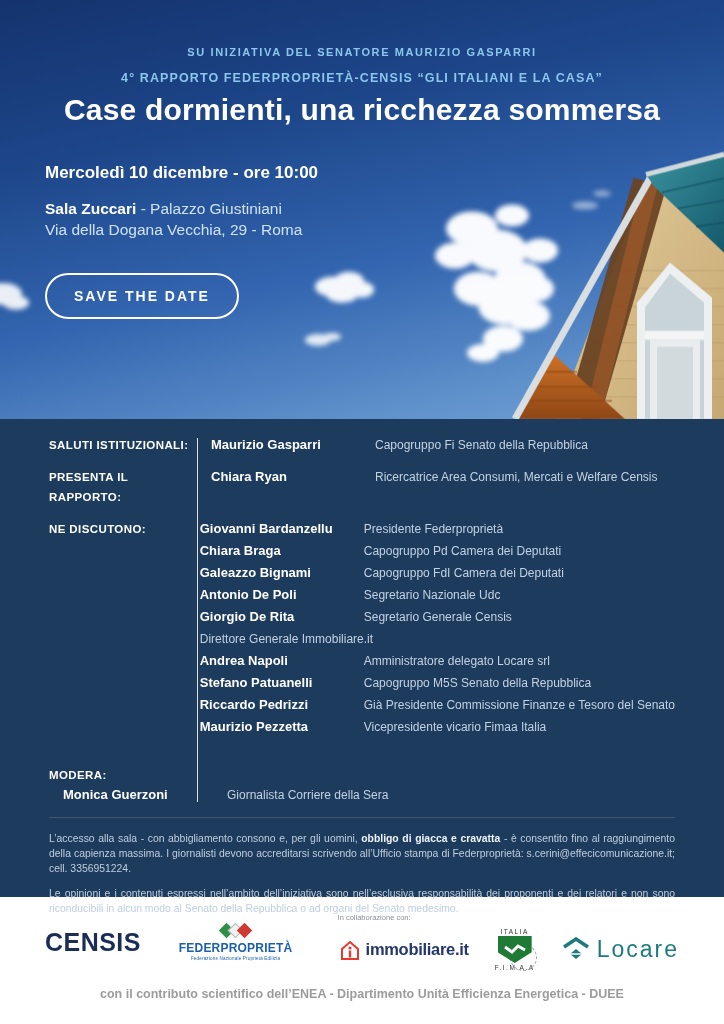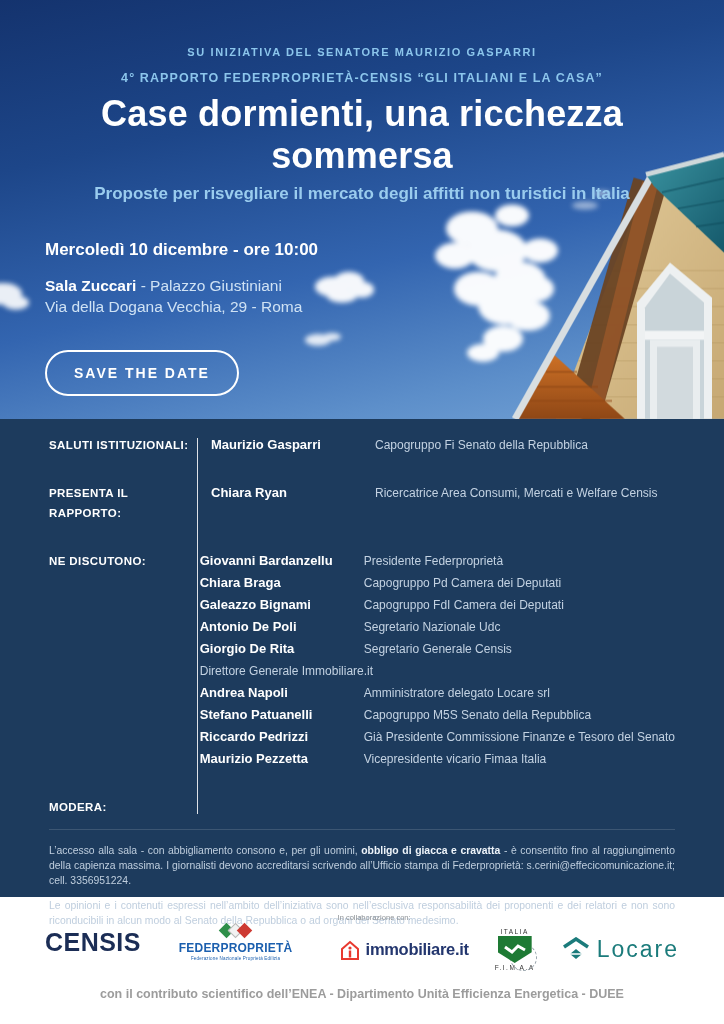--- a/index.html
+++ b/index.html
@@ -10,38 +10,38 @@
 
   
   .sky {
     position:relative; height:419px; overflow:hidden;
     background:linear-gradient(168deg,#14336e 0%,#1d4689 30%,#3365b0 60%,#5d8fca 85%,#74a3d6 100%);
   }
   .sky-art { position:absolute; inset:0; width:100%; height:100%; display:block; }
   .sky .txt { position:relative; z-index:2; }
   .kicker   { margin:46px 20px 0; text-align:center; color:#8cc6ec; font-weight:bold; font-size:11px; letter-spacing:1.6px; }
   .report-line { margin:13px 20px 0; text-align:center; color:#8cc6ec; font-weight:bold; font-size:12.5px; letter-spacing:1.1px; }
-  .title    { margin:8px 8px 0; text-align:center; color:#fff; font-size:36px; font-weight:bold; letter-spacing:.2px; }
+  .title    { margin:8px 8px 0; text-align:center; color:#fff; font-size:30px; font-weight:bold; letter-spacing:.2px; }
   .subtitle { margin:7px 0 0; text-align:center; color:#9accee; font-weight:bold; font-size:17px; }
   .datetime { margin:36px 0 0 45px; color:#fff; font-weight:bold; font-size:17px; }
   .venue    { margin:17px 0 0 45px; font-size:15.5px; color:#cfe2f4; }
   .venue b  { color:#fff; }
   .address  { margin:3px 0 0 45px; font-size:15.5px; color:#cfe2f4; }
   .cta {
     margin:34px 0 0 45px; display:inline-block; background:transparent; cursor:pointer;
     border:2px solid #fff; border-radius:26px; color:#fff; font-weight:bold; font-size:14px;
     letter-spacing:2px; padding:13px 27px; font-family:inherit;
   }
 
   
   .band { height:478px; background:#1d3b5d; box-sizing:border-box; padding:16px 49px 0; }
   .program { position:relative; }
   .program::before { content:""; position:absolute; left:148px; top:3px; bottom:3px; width:1px; background:rgba(255,255,255,.85); }
   .prog-section { display:flex; }
-  .prog-section + .prog-section { margin-top:28px; }
+  .prog-section + .prog-section { margin-top:12px; }
   .prog-section:last-child { margin-top:28px;flex-direction:column; }
   .prog-label { width:148px; box-sizing:border-box; padding-right:8px; color:#fff; font-weight:bold; font-size:11.5px; letter-spacing:.4px; line-height:20px; }
   .prog-speakers { flex:1; margin-left:14px; }
   .speaker-row { display:flex; line-height:20px; }
   .speaker-row + .speaker-row { margin-top:2px; }
   .speaker-name { width:164px; color:#fff; font-weight:bold; font-size:13px; }
   .speaker-role { flex:1; color:#c3d2e2; font-size:12px; white-space:nowrap; }
 
   .notes { margin-top:12px; border-top:1px solid rgba(255,255,255,.14); padding-top:13px; }
   .notes p { margin:0; color:#bfcede; font-size:10.4px; line-height:1.45; text-align:justify; }
@@ -171,21 +171,20 @@
         <polygon points="645,418 645,307 670,273 704,302 704,418" fill="#c9d4d9"></polygon>
         <rect x="645" y="330" width="59" height="9" fill="#f2f4f5"></rect>
         <polygon points="650,339 700,339 700,418 650,418" fill="#e9edef"></polygon>
         <polygon points="657,346 693,346 693,418 657,418" fill="#d2dade"></polygon>
       </g>
     </svg>
 
     <div class="txt kicker">SU INIZIATIVA DEL SENATORE MAURIZIO GASPARRI</div>
     <div class="txt report-line">4° RAPPORTO FEDERPROPRIETÀ-CENSIS “GLI ITALIANI E LA CASA”</div>
     <h1 class="txt title">Case dormienti, una ricchezza sommersa</h1>
-    <div class="txt subtitle">Proposte per risvegliare il mercato degli affitti non turistici in Italia</div>
     <div class="txt datetime">Mercoledì 10 dicembre - ore 10:00</div>
     <div class="txt venue"><b>Sala Zuccari</b><span> - Palazzo Giustiniani</span></div>
     <div class="txt address">Via della Dogana Vecchia, 29 - Roma</div>
     <button class="txt cta">SAVE THE DATE</button>
   </header>
 
   <section class="band">
     <div class="program">
         <div class="prog-section">
           <div class="prog-label">SALUTI ISTITUZIONALI:</div>
@@ -244,20 +243,26 @@
               <div class="speaker-role">Già Presidente Commissione Finanze e Tesoro del Senato</div>
             </div>
             <div class="speaker-row">
               <div class="speaker-name">Maurizio Pezzetta</div>
               <div class="speaker-role">Vicepresidente vicario Fimaa Italia</div>
             </div>
           </div>
         </div>
         <div class="prog-section">
           <div class="prog-label">MODERA:</div>
+          <div class="prog-speakers">
+            <div class="speaker-row">
+              <div class="speaker-name">Monica Guerzoni</div>
+              <div class="speaker-role">Giornalista Corriere della Sera</div>
+            </div>
+          </div>
         </div>
       </div>
     <div class="notes">
       <p><span>L’accesso alla sala - con abbigliamento consono e, per gli uomini, </span><b>obbligo di giacca e cravatta</b><span> - è consentito fino al raggiungimento della capienza massima. I giornalisti devono accreditarsi scrivendo all’Ufficio stampa di Federproprietà: s.cerini@effecicomunicazione.it; cell. 3356951224.</span></p>
       <p>Le opinioni e i contenuti espressi nell’ambito dell’iniziativa sono nell’esclusiva responsabilità dei proponenti e dei relatori e non sono riconducibili in alcun modo al Senato della Repubblica o ad organi del Senato medesimo.</p>
     </div>
   </section>
 
   <footer class="footer">
     <div class="logos">

